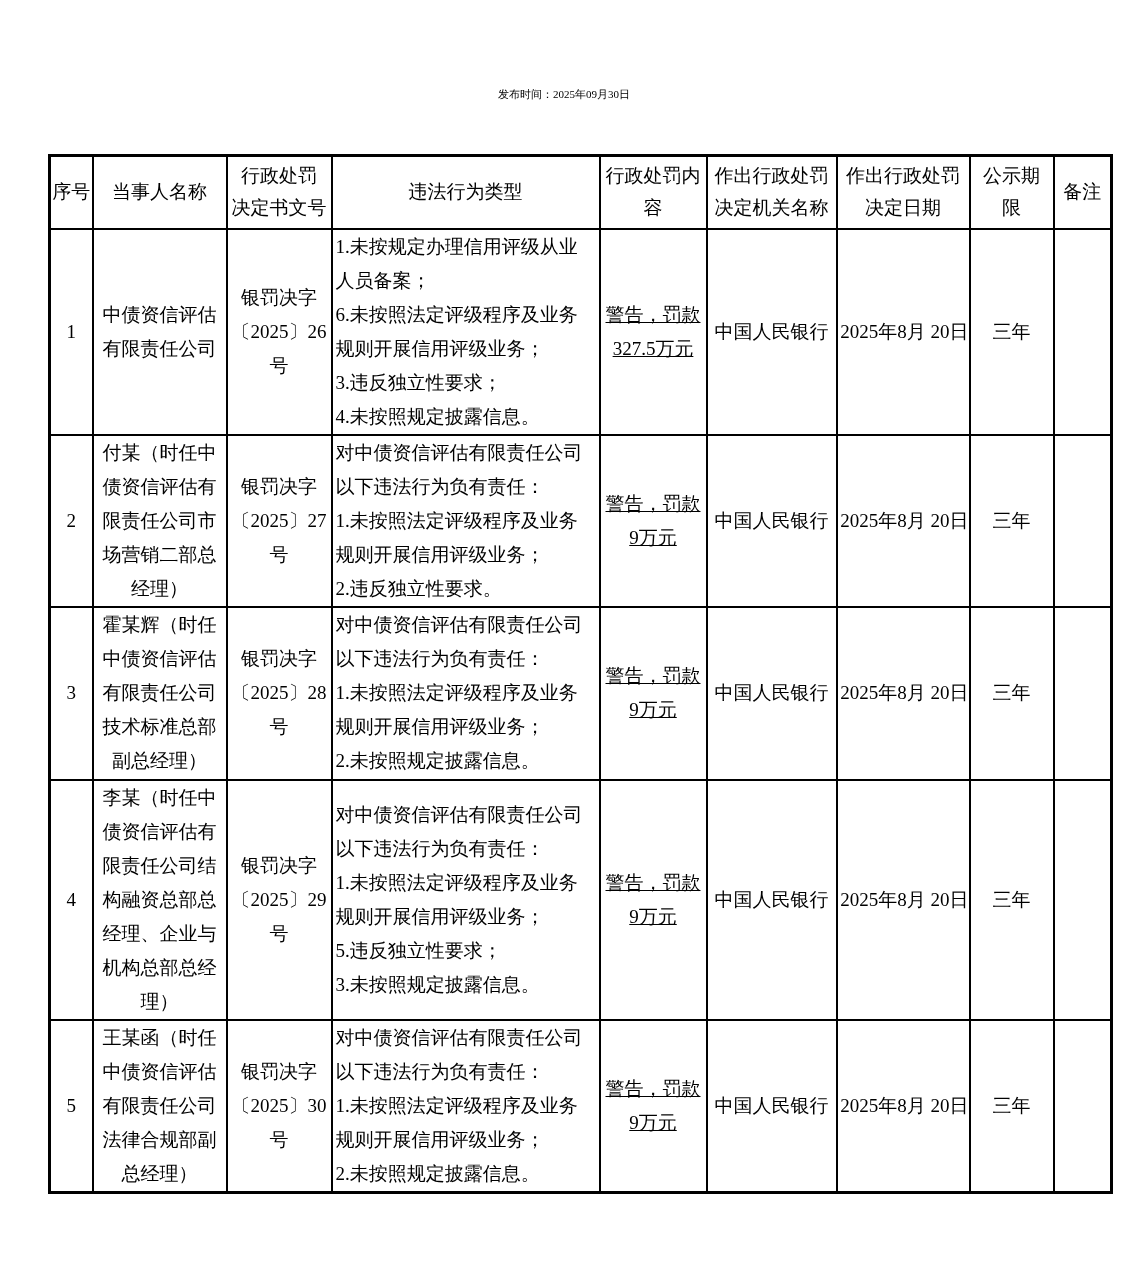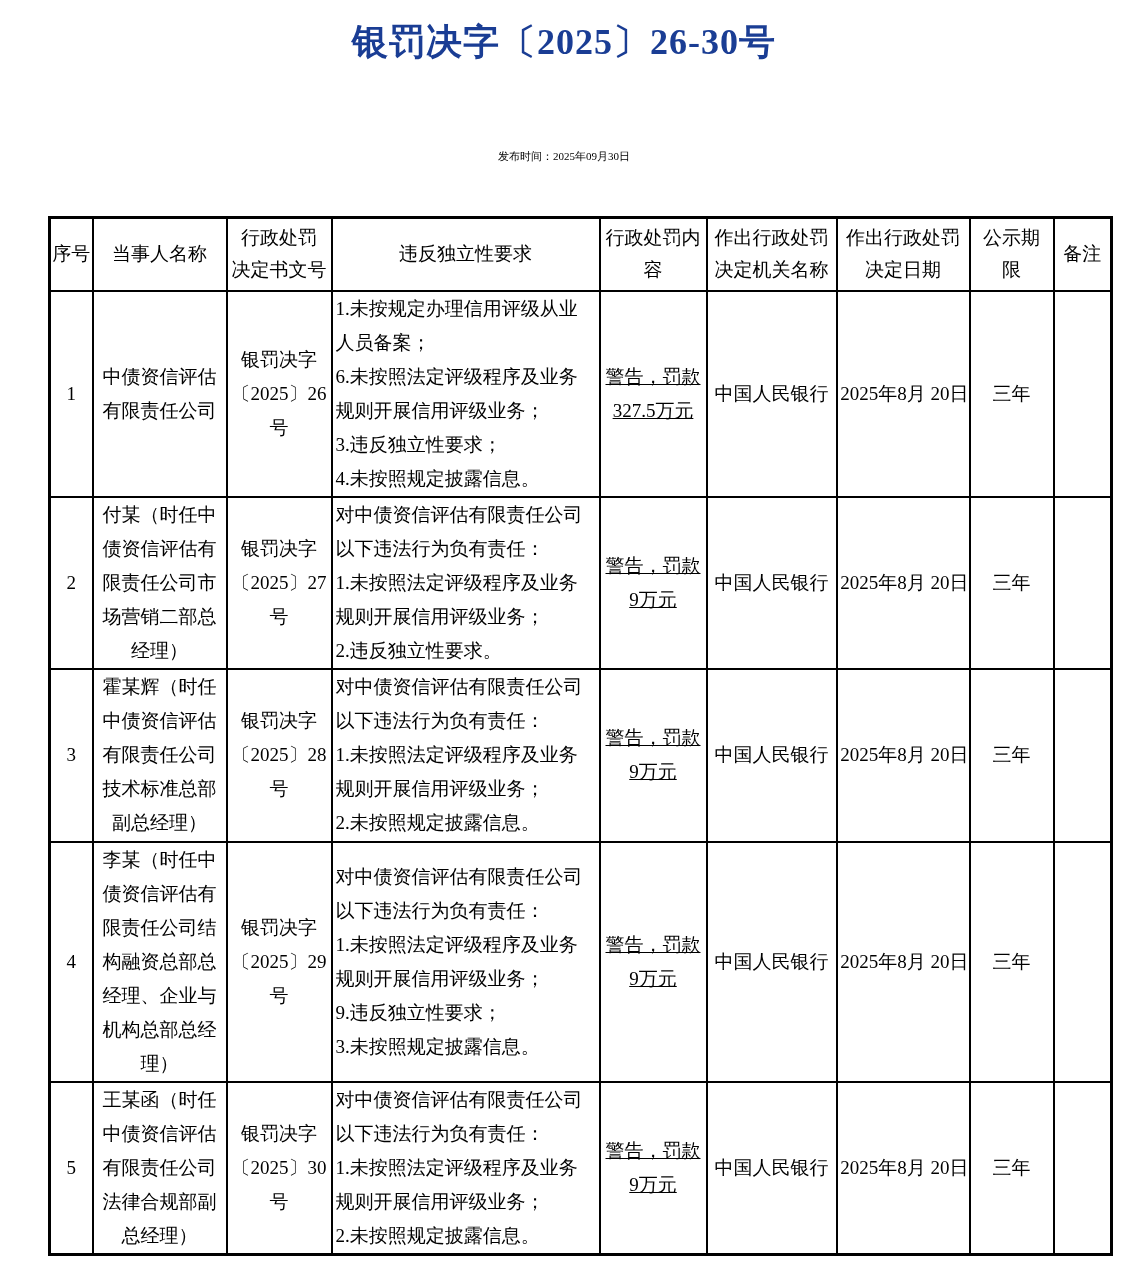--- a/index.html
+++ b/index.html
@@ -72,42 +72,41 @@
   .c-auth { text-align: center; white-space: nowrap; padding: 0; }
   .c-date { text-align: right; white-space: nowrap; padding: 0; }
   .c-pub  { text-align: center; }
   .c-rem  { text-align: center; }
   .vline  { text-align: left; }
 </style>
 </head>
 <body>
 
 <div class="page">
-  <h1 class="title" style="color: rgb(26, 61, 148);">银罚决字〔2025〕26-30号</h1>
   <div class="publish">发布时间：2025年09月30日</div>
 
   <table class="penalty-table">
     <colgroup>
       <col style="width:43px">
         <col style="width:134px">
         <col style="width:105px">
       <col style="width:268px">
         <col style="width:107px">
         <col style="width:130px">
       <col style="width:133px">
         <col style="width:84px">
         <col style="width:58px">
     </colgroup>
     <thead>
       <tr>
           <th>序号</th>
           <th>当事人名称</th>
           <th>行政处罚
 决定书文号</th>
-          <th>违反独立性要求</th>
+          <th>违法行为类型</th>
           <th>行政处罚内
 容</th>
           <th>作出行政处罚
 决定机关名称</th>
           <th>作出行政处罚
 决定日期</th>
           <th>公示期
 限</th>
           <th>备注</th>
         </tr>
@@ -159,21 +158,21 @@
           <td class="c-pub">三年</td>
           <td class="c-rem"></td>
         </tr>
         <tr>
           <td class="c-seq">4</td>
           <td class="c-party">李某（时任中债资信评估有限责任公司结构融资总部总经理、企业与机构总部总经理）</td>
           <td class="c-doc">银罚决字〔2025〕29号</td>
           <td class="c-viol">
             <div class="vline">对中债资信评估有限责任公司以下违法行为负有责任：</div>
             <div class="vline">1.未按照法定评级程序及业务规则开展信用评级业务；</div>
-            <div class="vline">9.违反独立性要求；</div>
+            <div class="vline">5.违反独立性要求；</div>
             <div class="vline">3.未按照规定披露信息。</div>
           </td>
           <td class="c-pen">警告，罚款9万元</td>
           <td class="c-auth">中国人民银行</td>
           <td class="c-date">2025年8月 20日</td>
           <td class="c-pub">三年</td>
           <td class="c-rem"></td>
         </tr>
         <tr>
           <td class="c-seq">5</td>

